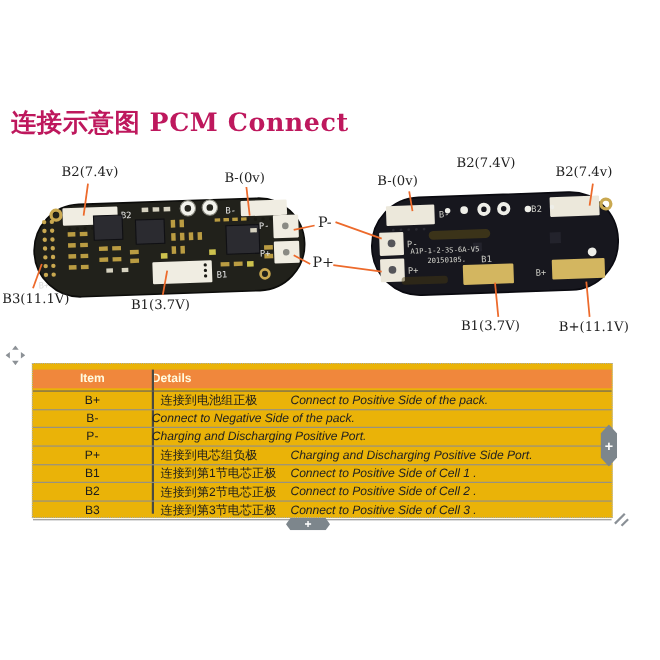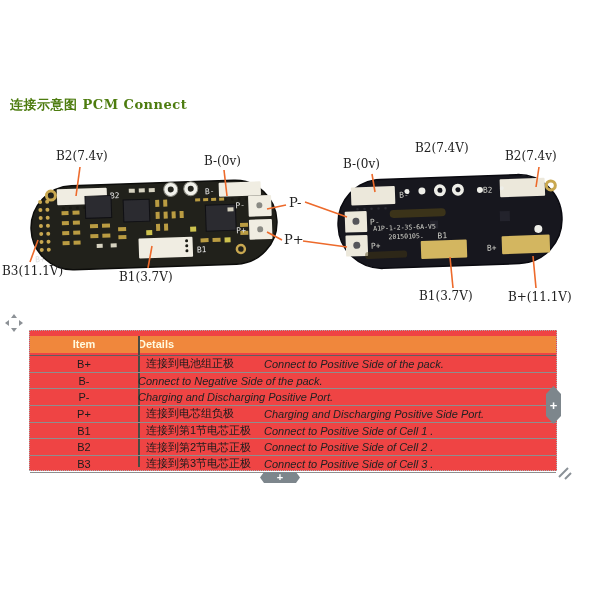--- a/index.html
+++ b/index.html
@@ -1,28 +1,28 @@
 <!DOCTYPE html>
 <html><head>
 <meta charset="utf-8">
 <style>
   html,body{margin:0;padding:0;background:#fff;}
   #stage{position:relative;width:600px;height:600px;background:#ffffff;overflow:hidden;
          font-family:"Liberation Sans",sans-serif;}
   
   .page-title{position:absolute;left:10px;top:96px;font-family:"DejaVu Serif",serif;
-              font-weight:bold;font-size:13px;color:#4d7c0f;letter-spacing:.5px;}
+              font-weight:bold;font-size:23px;color:#be185d;letter-spacing:.5px;}
   
   .lbl{position:absolute;font-family:"DejaVu Serif",serif;font-size:12px;color:#222;white-space:nowrap;}
   .lbl.big{font-size:13px;}
   
   #boards{position:absolute;left:0;top:0;width:600px;height:600px;}
   
   .tbl-widget{position:absolute;left:29px;top:330px;width:528px;height:141px;
-              border:1px dotted #a9aeb3;box-sizing:border-box;background:#ef4444;}
+              border:1px dotted #a9aeb3;box-sizing:border-box;background:#eab308;}
   .tbl-head{position:absolute;left:0px;top:5px;width:526px;height:17px;display:flex;
             background:#f0873c;color:#fffbe0;font-weight:bold;font-size:11px;}
   .tbl-head .hc1{width:108px;text-align:center;line-height:17px;}
   .tbl-head .hc2{flex:1;text-align:left;line-height:17px;}
   .tbl-rows{position:absolute;left:0;top:24px;width:526px;}
   .trow{display:flex;align-items:center;height:15.7px;border-bottom:1px solid #8e8e8e;
         font-size:11px;color:#1c1c1c;}
   .trow:first-child{border-top:1px solid #5f5f5f;}
   .trow .c-item{width:108px;text-align:center;}
   .trow .c-cn{width:118px;padding-left:8px;font-size:11px;}

